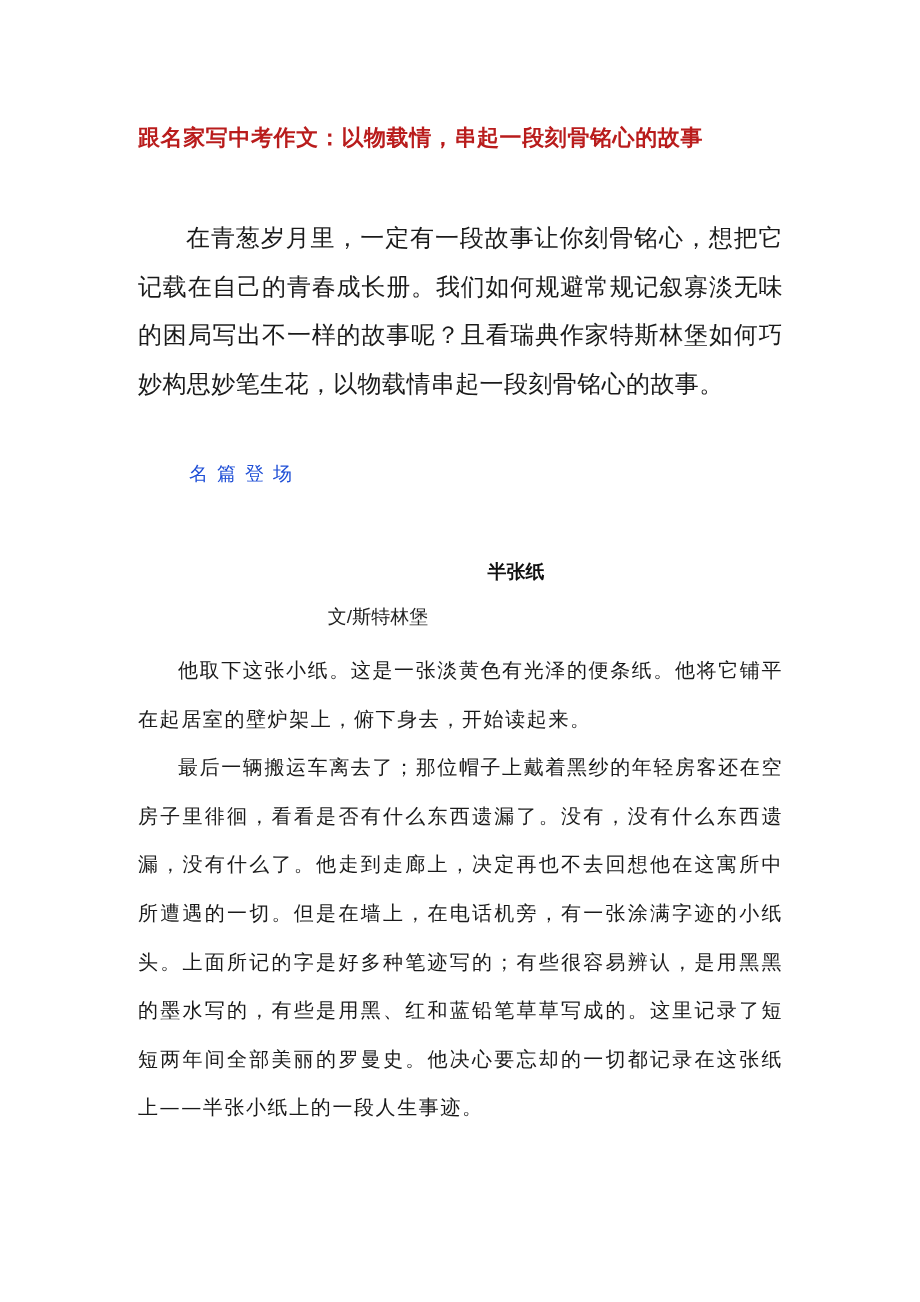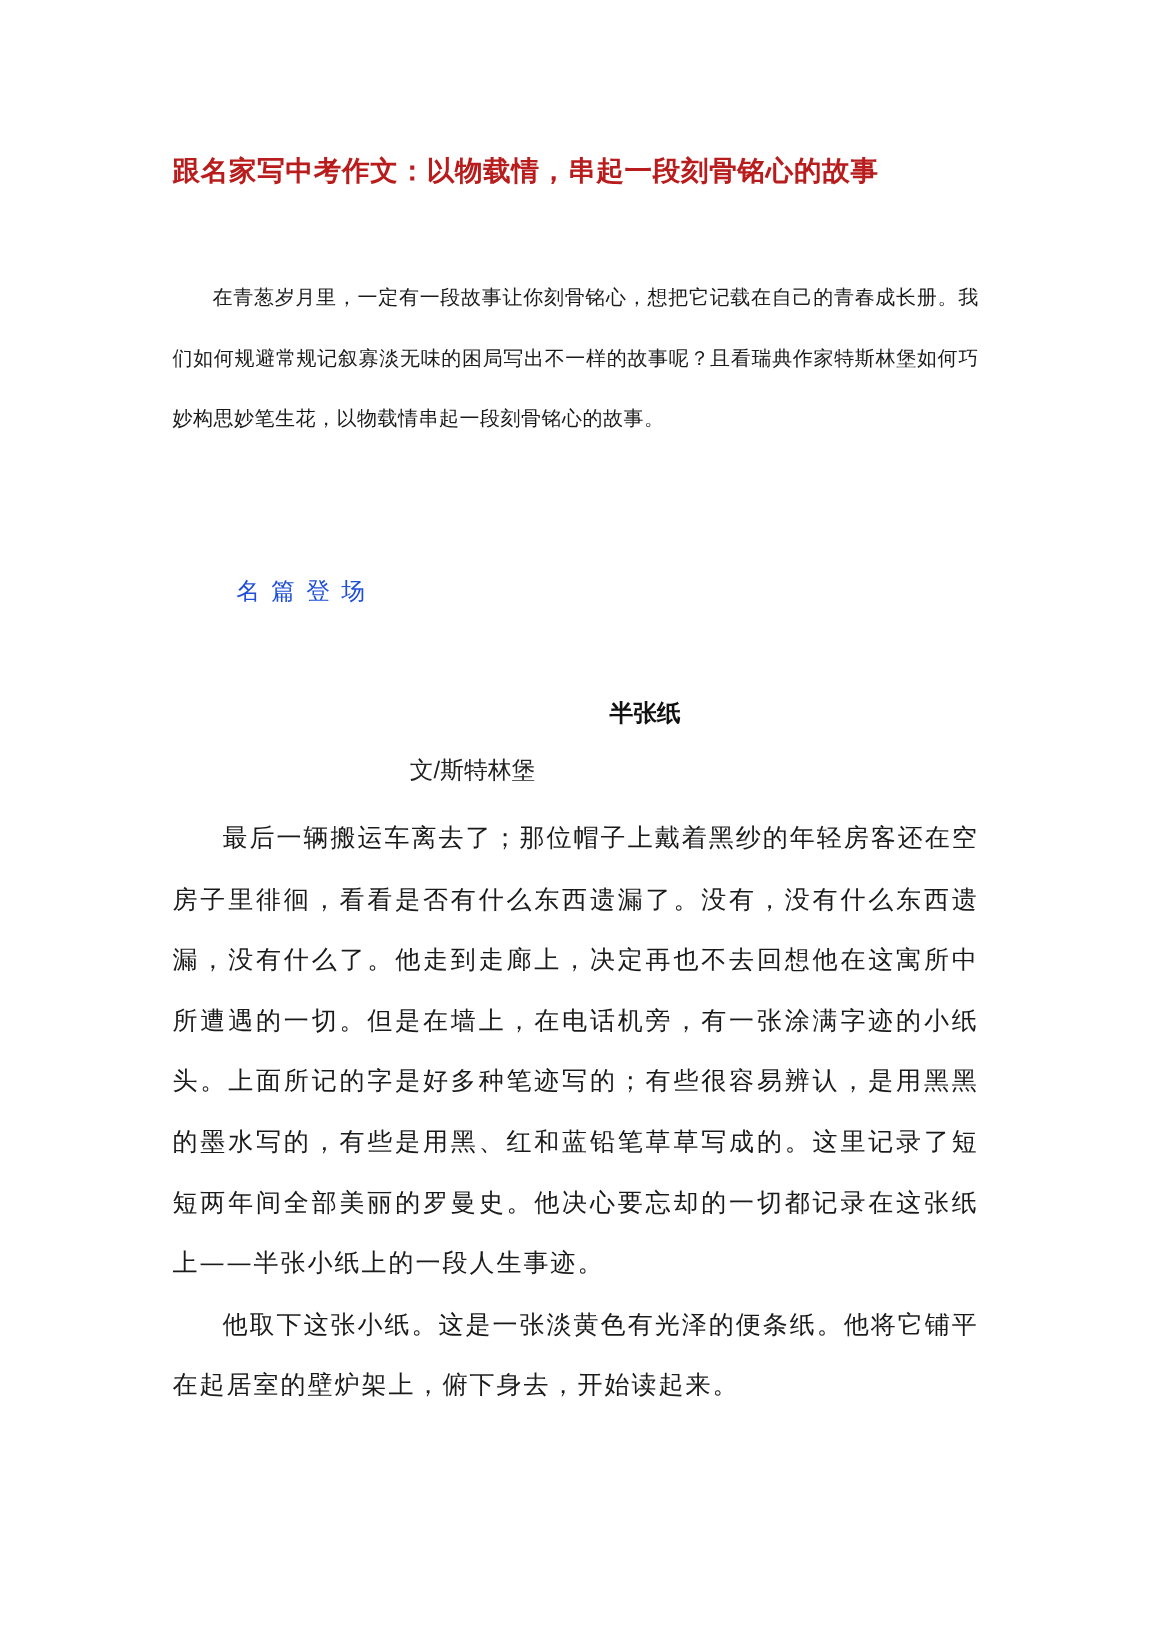--- a/index.html
+++ b/index.html
@@ -33,21 +33,21 @@
     letter-spacing: 0.6px;
     white-space: nowrap;
     color: #b91c1c;
   }
   .intro {
     position: absolute;
     left: 138px;
     top: 214px;
     width: 645px;
     font-family: "DejaVu Sans", "Liberation Sans", sans-serif;
-    font-size: 16px;
+    font-size: 24px;
     line-height: 48.5px;
     text-align: justify;
     text-indent: 2em;
     letter-spacing: 0.4px;
     color: #1a1a1a;
     margin: 0;
   }
   .section-heading {
     position: absolute;
     left: 189px;
@@ -113,17 +113,17 @@
 
   <p class="intro">在青葱岁月里，一定有一段故事让你刻骨铭心，想把它记载在自己的青春成长册。我们如何规避常规记叙寡淡无味的困局写出不一样的故事呢？且看瑞典作家特斯林堡如何巧妙构思妙笔生花，以物载情串起一段刻骨铭心的故事。</p>
 
   <div class="section-heading">名篇登场</div>
 
   <div class="story-title">半张纸</div>
 
   <div class="story-author">文/斯特林堡</div>
 
   <div class="story">
+    <p>他取下这张小纸。这是一张淡黄色有光泽的便条纸。他将它铺平在起居室的壁炉架上，俯下身去，开始读起来。</p>
     <p>最后一辆搬运车离去了；那位帽子上戴着黑纱的年轻房客还在空房子里徘徊，看看是否有什么东西遗漏了。没有，没有什么东西遗漏，没有什么了。他走到走廊上，决定再也不去回想他在这寓所中所遭遇的一切。但是在墙上，在电话机旁，有一张涂满字迹的小纸头。上面所记的字是好多种笔迹写的；有些很容易辨认，是用黑黑的墨水写的，有些是用黑、红和蓝铅笔草草写成的。这里记录了短短两年间全部美丽的罗曼史。他决心要忘却的一切都记录在这张纸上——半张小纸上的一段人生事迹。</p>
-    <p>他取下这张小纸。这是一张淡黄色有光泽的便条纸。他将它铺平在起居室的壁炉架上，俯下身去，开始读起来。</p>
   </div>
 
 </div>
 
 </body></html>

